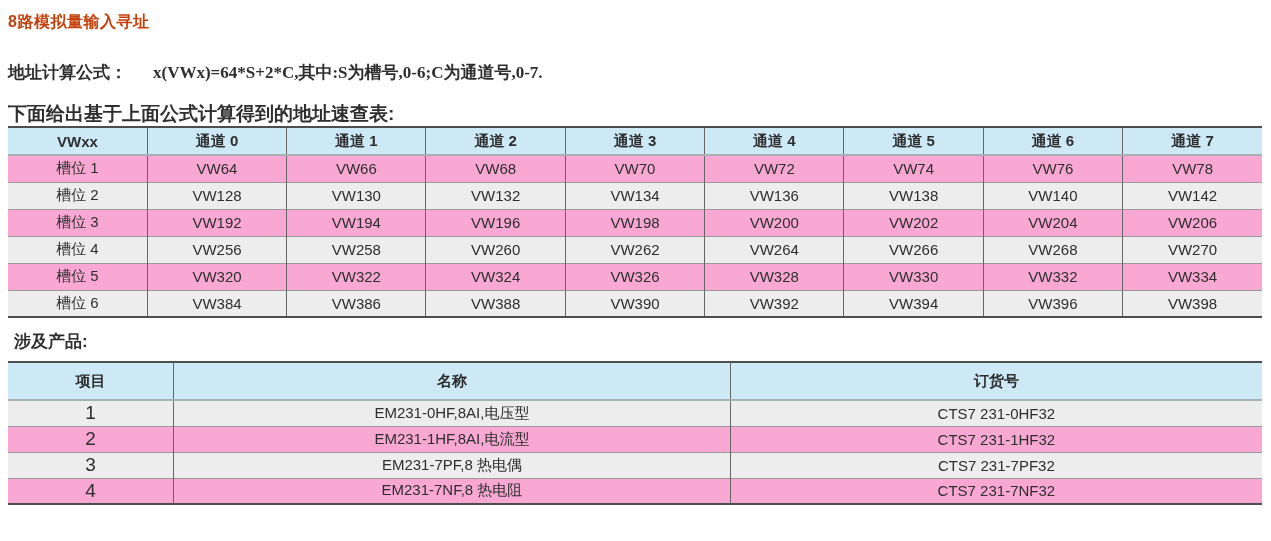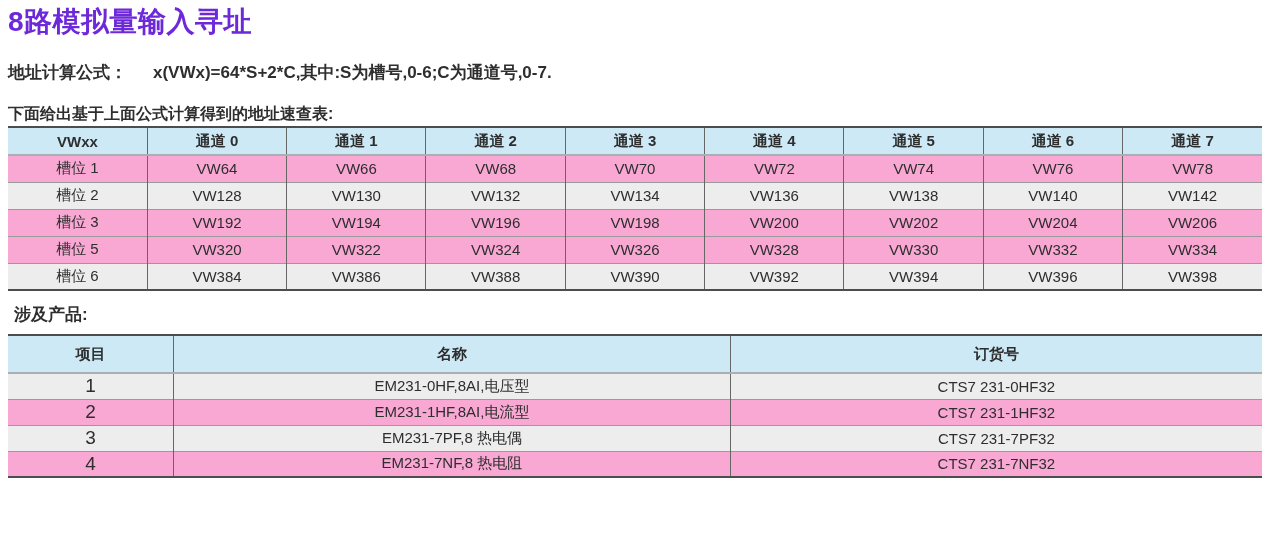--- a/index.html
+++ b/index.html
@@ -12,29 +12,29 @@
   }
   *{box-sizing:border-box;}
   html,body{margin:0;padding:0;background:#ffffff;}
   body{
     font-family:"Liberation Sans","DejaVu Sans",sans-serif;
     color:var(--text-color);
     width:1271px;height:541px;overflow:hidden;
   }
   .page{padding:6px 9px 0 8px;width:1271px;}
   .doc-title{
-    font-size:28px;font-weight:bold;margin:0;line-height:32px;color:#6d28d9;
+    font-size:16px;font-weight:bold;margin:0;line-height:32px;color:#c2410c;
     letter-spacing:0.5px;
   }
   .formula-line{
-    margin:23px 0 0 0;font-size:17px;font-weight:bold;line-height:24px;
+    margin:23px 0 0 0;font-size:17px;font-weight:bold;line-height:24px;font-family:Liberation Serif, serif;
   }
   .formula-line .label{margin-right:26px;}
   .intro-line{
-    margin:17px 0 0 0;font-size:16px;font-weight:bold;line-height:24px;
+    margin:17px 0 0 0;font-size:19px;font-weight:bold;line-height:24px;
   }
   table{
     width:1254px;border-collapse:collapse;table-layout:fixed;
     margin-top:0;
     border-top:2px solid var(--border-dark);
     border-bottom:2px solid var(--border-dark);
   }
   thead th{
     background:var(--header-bg);
     font-size:15px;font-weight:bold;
@@ -116,20 +116,31 @@
           <td>槽位 3</td>
           <td>VW192</td>
           <td>VW194</td>
           <td>VW196</td>
           <td>VW198</td>
           <td>VW200</td>
           <td>VW202</td>
           <td>VW204</td>
           <td>VW206</td>
         </tr>
+        <tr class="alt">
+          <td>槽位 4</td>
+          <td>VW256</td>
+          <td>VW258</td>
+          <td>VW260</td>
+          <td>VW262</td>
+          <td>VW264</td>
+          <td>VW266</td>
+          <td>VW268</td>
+          <td>VW270</td>
+        </tr>
         <tr>
           <td>槽位 5</td>
           <td>VW320</td>
           <td>VW322</td>
           <td>VW324</td>
           <td>VW326</td>
           <td>VW328</td>
           <td>VW330</td>
           <td>VW332</td>
           <td>VW334</td>

